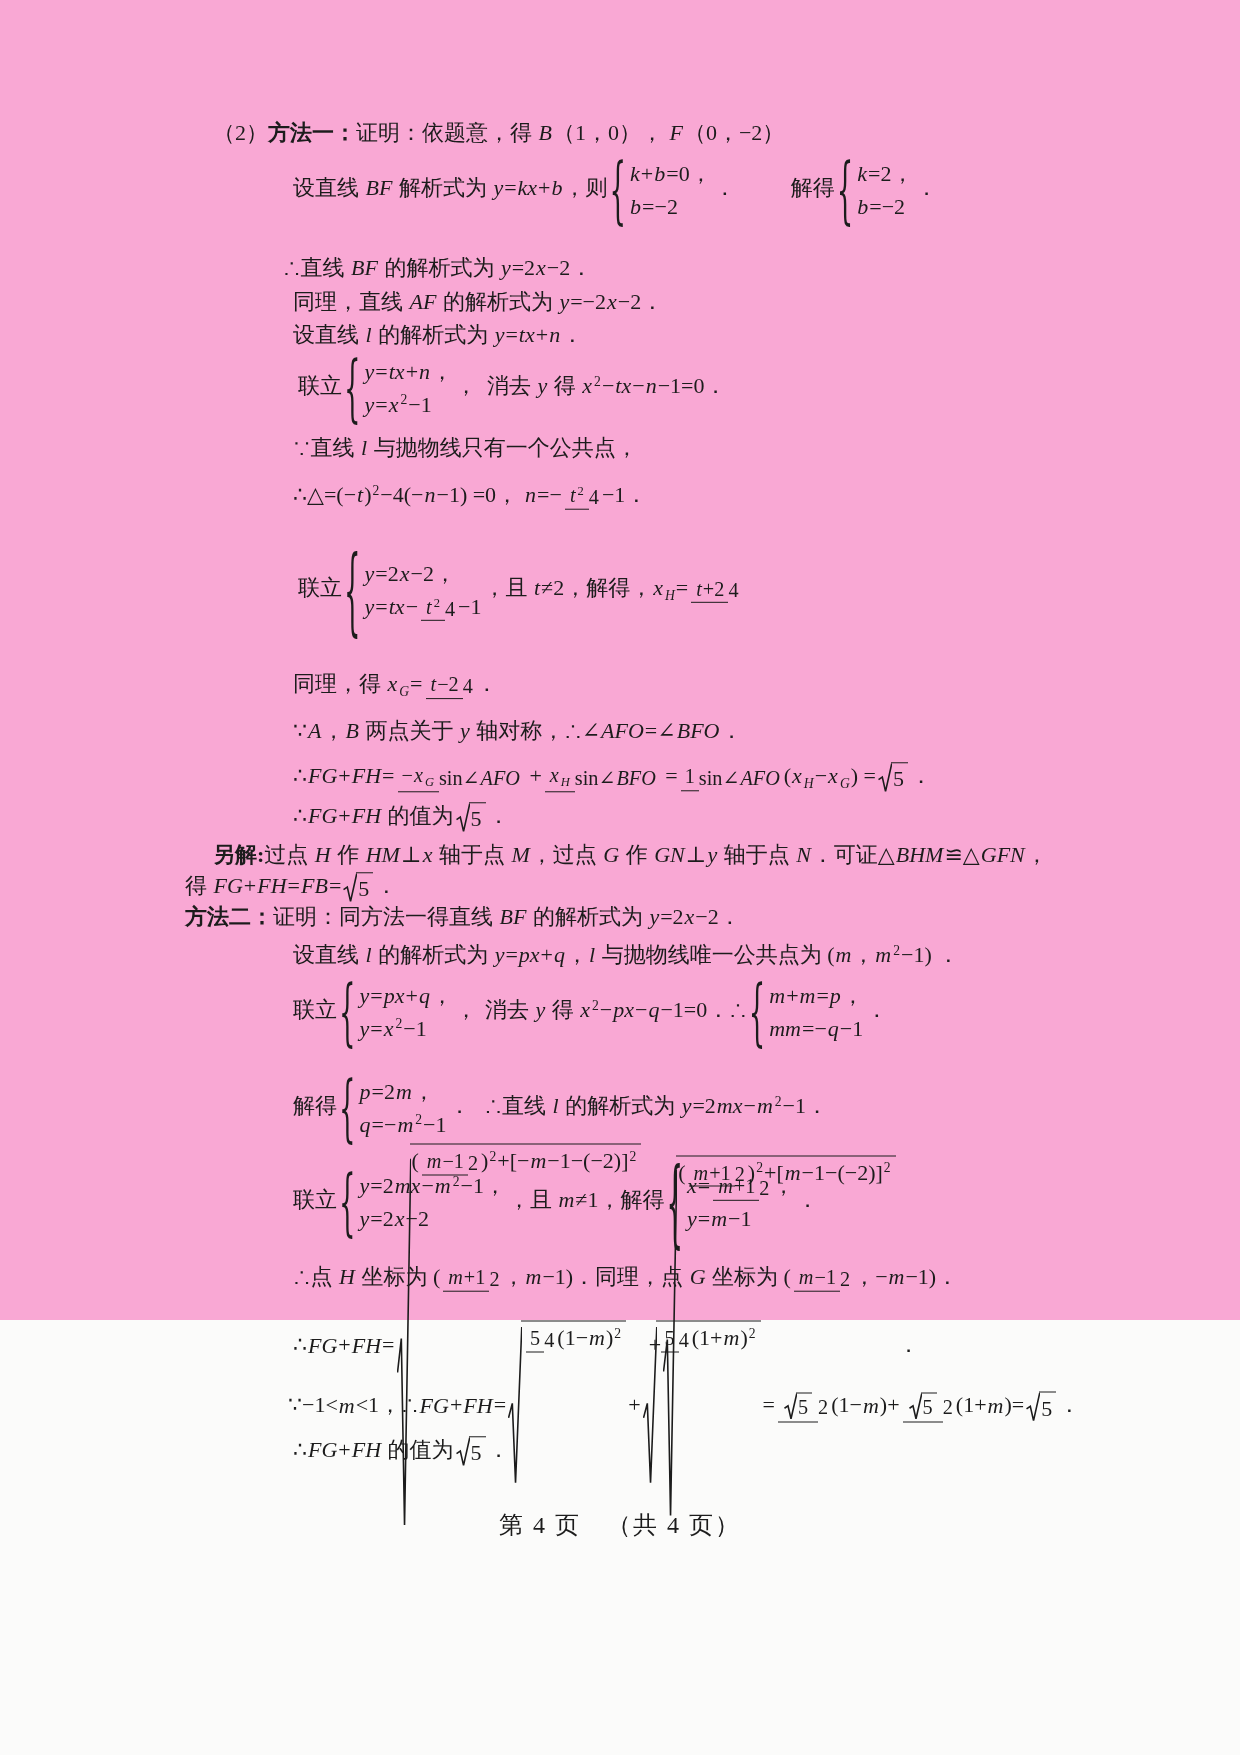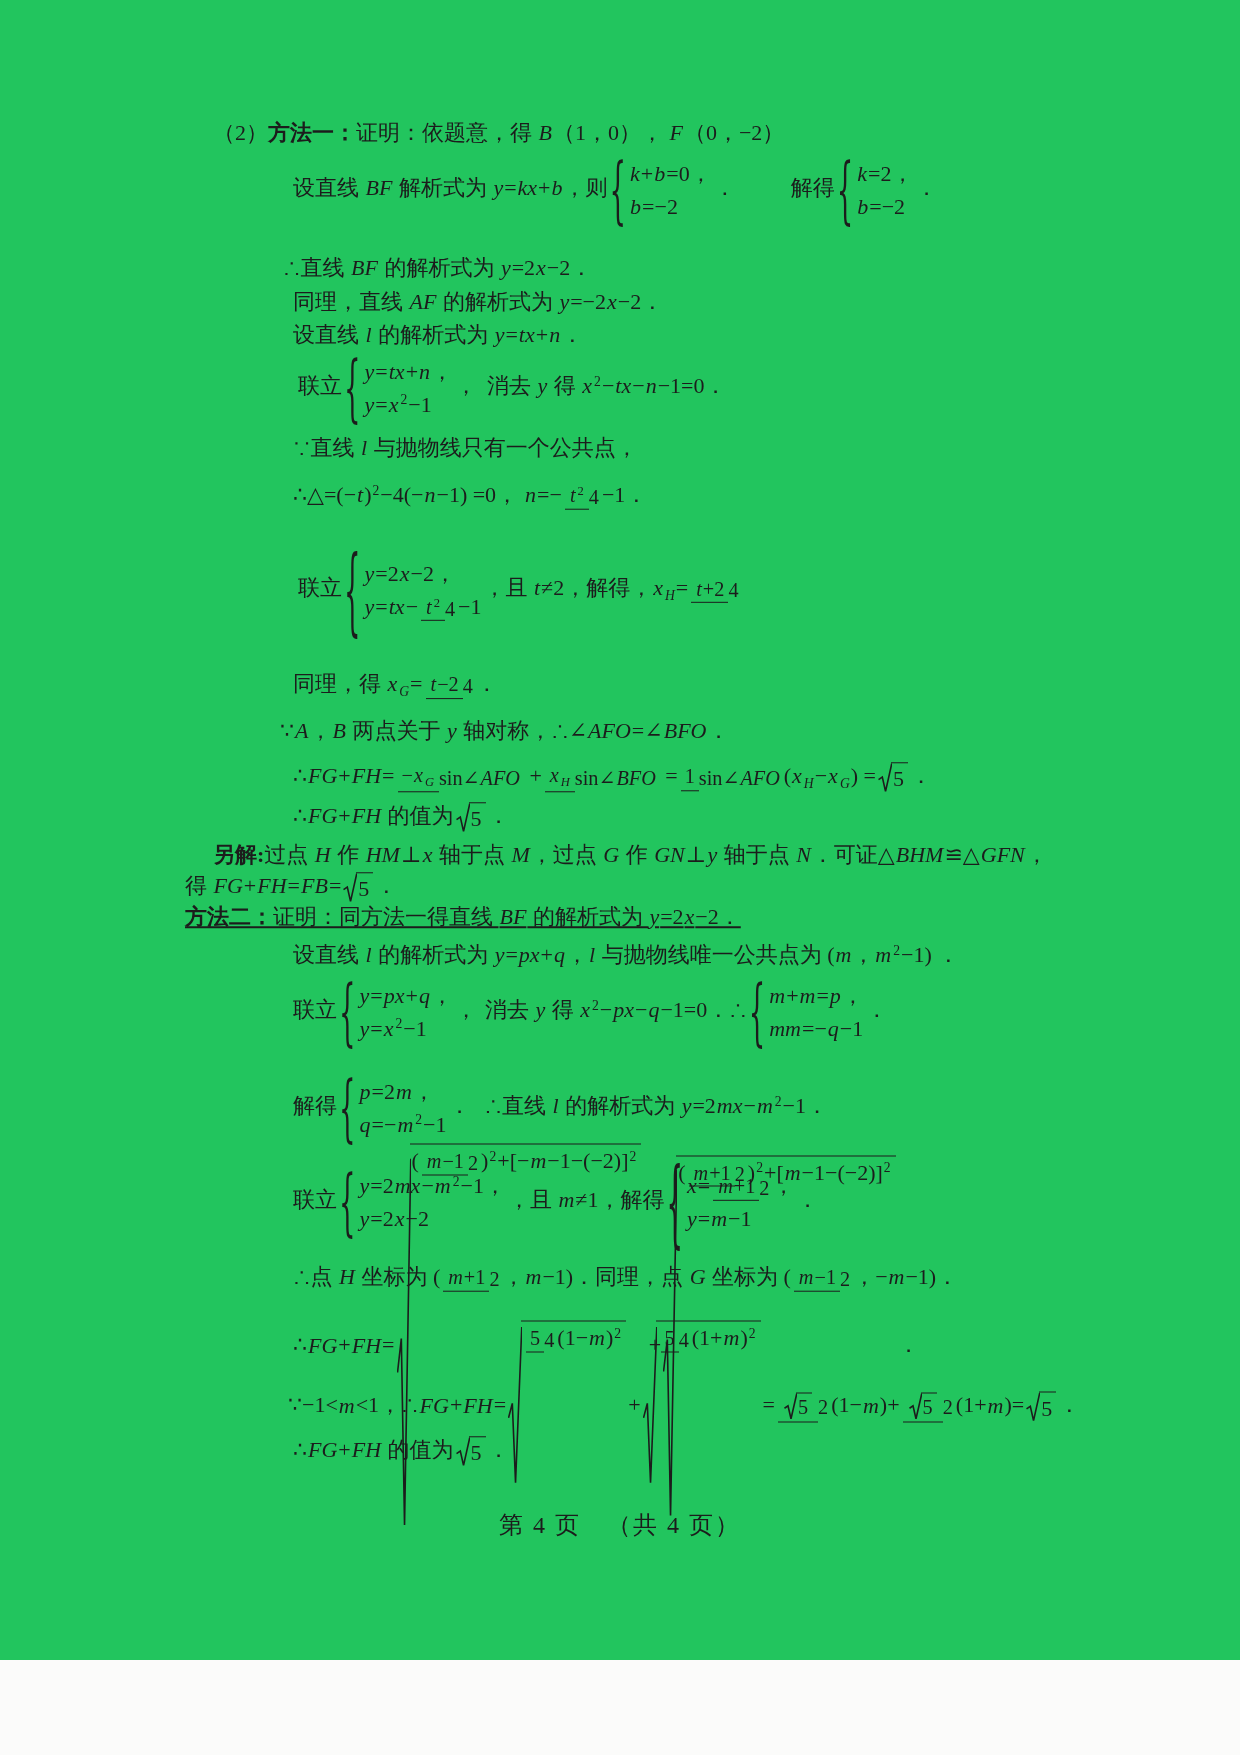--- a/index.html
+++ b/index.html
@@ -3,21 +3,21 @@
 <meta charset="utf-8">
 <style>
   html,body{margin:0;padding:0;}
   body{
     width:1240px;height:1755px;
     background:#fbfbfa;
     font-family:"Liberation Serif","DejaVu Serif",serif;
     color:#1c1c1c;
     overflow:hidden;
   }
-  .page{position:relative;width:1240px;height:1660px;background:#22c55e;}
+  .page{position:relative;width:1240px;height:1320px;background:#f9a8d4;}
   .line{
     position:absolute;
     white-space:pre;
     font-size:22px;
     line-height:1.25;
     transform:translateY(-50%);
   }
   .tk-txt{font-style:normal;}
   .tk-b{font-weight:700;}
   .tk-it{
@@ -113,32 +113,32 @@
       <span class="line" style="left: 213px; top: 133px;"><span class="tk-txt">（2）</span><span class="tk-b">方法一：</span><span class="tk-txt">证明：依题意，得 </span><span class="tk-it">B</span><span class="tk-txt">（1，0）， </span><span class="tk-it">F</span><span class="tk-txt">（0，−2）</span></span>
       <span class="line" style="left: 293px; top: 190px;"><span class="tk-txt">设直线 </span><span class="tk-it">BF</span><span class="tk-txt"> 解析式为 </span><span class="tk-it">y</span><span class="tk-txt">=</span><span class="tk-it">kx</span><span class="tk-txt">+</span><span class="tk-it">b</span><span class="tk-txt">，则</span><span class="sys"><span class="brace" style="transform: scaleY(2.84019);">{</span><span class="sysrows"><span class="sysrow"><span class="tk-it">k</span><span class="tk-txt">+</span><span class="tk-it">b</span><span class="tk-txt">=0，</span></span><span class="sysrow"><span class="tk-it">b</span><span class="tk-txt">=−2</span></span></span></span><span class="tk-txt">．</span><span class="tk-space" style="width: 55px;"></span><span class="tk-txt">解得</span><span class="sys"><span class="brace" style="transform: scaleY(2.84019);">{</span><span class="sysrows"><span class="sysrow"><span class="tk-it">k</span><span class="tk-txt">=2，</span></span><span class="sysrow"><span class="tk-it">b</span><span class="tk-txt">=−2</span></span></span></span><span class="tk-txt">．</span></span>
       <span class="line" style="left: 283px; top: 268px;"><span class="tk-txt">∴直线 </span><span class="tk-it">BF</span><span class="tk-txt"> 的解析式为 </span><span class="tk-it">y</span><span class="tk-txt">=2</span><span class="tk-it">x</span><span class="tk-txt">−2．</span></span>
       <span class="line" style="left: 293px; top: 302px;"><span class="tk-txt">同理，直线 </span><span class="tk-it">AF</span><span class="tk-txt"> 的解析式为 </span><span class="tk-it">y</span><span class="tk-txt">=−2</span><span class="tk-it">x</span><span class="tk-txt">−2．</span></span>
       <span class="line" style="left: 293px; top: 335px;"><span class="tk-txt">设直线 </span><span class="tk-it">l</span><span class="tk-txt"> 的解析式为 </span><span class="tk-it">y</span><span class="tk-txt">=</span><span class="tk-it">tx</span><span class="tk-txt">+</span><span class="tk-it">n</span><span class="tk-txt">．</span></span>
       <span class="line" style="left: 298px; top: 388px;"><span class="tk-txt">联立</span><span class="sys"><span class="brace" style="transform: scaleY(2.84019);">{</span><span class="sysrows"><span class="sysrow"><span class="tk-it">y</span><span class="tk-txt">=</span><span class="tk-it">tx</span><span class="tk-txt">+</span><span class="tk-it">n</span><span class="tk-txt">，</span></span><span class="sysrow"><span class="tk-it">y</span><span class="tk-txt">=</span><span class="tk-it">x</span><span class="tk-sup">2</span><span class="tk-txt">−1</span></span></span></span><span class="tk-txt">，</span><span class="tk-space" style="width: 10px;"></span><span class="tk-txt">消去 </span><span class="tk-it">y</span><span class="tk-txt"> 得 </span><span class="tk-it">x</span><span class="tk-sup">2</span><span class="tk-txt">−</span><span class="tk-it">tx</span><span class="tk-txt">−</span><span class="tk-it">n</span><span class="tk-txt">−1=0．</span></span>
       <span class="line" style="left: 293px; top: 448px;"><span class="tk-txt">∵直线 </span><span class="tk-it">l</span><span class="tk-txt"> 与抛物线只有一个公共点，</span></span>
       <span class="line" style="left: 293px; top: 495px;"><span class="tk-txt">∴△=(−</span><span class="tk-it">t</span><span class="tk-txt">)</span><span class="tk-sup">2</span><span class="tk-txt">−4(−</span><span class="tk-it">n</span><span class="tk-txt">−1) =0，</span><span class="tk-space" style="width: 6px;"></span><span class="tk-it">n</span><span class="tk-txt">=−</span><span class="frac"><span class="num"><span class="tk-it">t</span><span class="tk-sup">2</span></span><span class="den"><span class="tk-txt">4</span></span></span><span class="tk-txt">−1．</span></span>
       <span class="line" style="left: 298px; top: 590px;"><span class="tk-txt">联立</span><span class="sys"><span class="brace" style="transform: scaleY(3.66447);">{</span><span class="sysrows"><span class="sysrow"><span class="tk-it">y</span><span class="tk-txt">=2</span><span class="tk-it">x</span><span class="tk-txt">−2，</span></span><span class="sysrow"><span class="tk-it">y</span><span class="tk-txt">=</span><span class="tk-it">tx</span><span class="tk-txt">−</span><span class="frac"><span class="num"><span class="tk-it">t</span><span class="tk-sup">2</span></span><span class="den"><span class="tk-txt">4</span></span></span><span class="tk-txt">−1</span></span></span></span><span class="tk-txt">，且 </span><span class="tk-it">t</span><span class="tk-txt">≠2，解得，</span><span class="tk-it">x</span><span class="tk-sub">H</span><span class="tk-txt">=</span><span class="frac"><span class="num"><span class="tk-it">t</span><span class="tk-txt">+2</span></span><span class="den"><span class="tk-txt">4</span></span></span></span>
       <span class="line" style="left: 293px; top: 685px;"><span class="tk-txt">同理，得 </span><span class="tk-it">x</span><span class="tk-sub">G</span><span class="tk-txt">=</span><span class="frac"><span class="num"><span class="tk-it">t</span><span class="tk-txt">−2</span></span><span class="den"><span class="tk-txt">4</span></span></span><span class="tk-txt">．</span></span>
-      <span class="line" style="left: 280px; top: 731px;"><span class="tk-txt">∵</span><span class="tk-it">A</span><span class="tk-txt">，</span><span class="tk-it">B</span><span class="tk-txt"> 两点关于 </span><span class="tk-it">y</span><span class="tk-txt"> 轴对称，∴∠</span><span class="tk-it">AFO</span><span class="tk-txt">=∠</span><span class="tk-it">BFO</span><span class="tk-txt">．</span></span>
+      <span class="line" style="left: 293px; top: 731px;"><span class="tk-txt">∵</span><span class="tk-it">A</span><span class="tk-txt">，</span><span class="tk-it">B</span><span class="tk-txt"> 两点关于 </span><span class="tk-it">y</span><span class="tk-txt"> 轴对称，∴∠</span><span class="tk-it">AFO</span><span class="tk-txt">=∠</span><span class="tk-it">BFO</span><span class="tk-txt">．</span></span>
       <span class="line" style="left: 293px; top: 778px;"><span class="tk-txt">∴</span><span class="tk-it">FG</span><span class="tk-txt">+</span><span class="tk-it">FH</span><span class="tk-txt">=</span><span class="frac"><span class="num"><span class="tk-txt">−</span><span class="tk-it">x</span><span class="tk-sub">G</span></span><span class="den"><span class="tk-txt">sin∠</span><span class="tk-it">AFO</span></span></span><span class="tk-txt"> +</span><span class="frac"><span class="num"><span class="tk-it">x</span><span class="tk-sub">H</span></span><span class="den"><span class="tk-txt">sin∠</span><span class="tk-it">BFO</span></span></span><span class="tk-txt"> =</span><span class="frac"><span class="num"><span class="tk-txt">1</span></span><span class="den"><span class="tk-txt">sin∠</span><span class="tk-it">AFO</span></span></span><span class="tk-txt">(</span><span class="tk-it">x</span><span class="tk-sub">H</span><span class="tk-txt">−</span><span class="tk-it">x</span><span class="tk-sub">G</span><span class="tk-txt">) =</span><span class="sqrt"><svg class="rad" viewBox="0 0 13 24" preserveAspectRatio="none" height="31" width="14">
             <polyline points="0.5,13.5 4,11.5 7,22.5 12.8,0.9" fill="none" stroke="currentColor" stroke-width="1.6" vector-effect="non-scaling-stroke"></polyline>
           </svg><span class="vinc"><span class="tk-txt">5</span></span></span><span class="tk-txt">．</span></span>
       <span class="line" style="left: 293px; top: 818px;"><span class="tk-txt">∴</span><span class="tk-it">FG</span><span class="tk-txt">+</span><span class="tk-it">FH</span><span class="tk-txt"> 的值为</span><span class="sqrt"><svg class="rad" viewBox="0 0 13 24" preserveAspectRatio="none" height="31" width="14">
             <polyline points="0.5,13.5 4,11.5 7,22.5 12.8,0.9" fill="none" stroke="currentColor" stroke-width="1.6" vector-effect="non-scaling-stroke"></polyline>
           </svg><span class="vinc"><span class="tk-txt">5</span></span></span><span class="tk-txt">．</span></span>
       <span class="line" style="left: 213px; top: 855px;"><span class="tk-b">另解:</span><span class="tk-txt">过点 </span><span class="tk-it">H</span><span class="tk-txt"> 作 </span><span class="tk-it">HM</span><span class="tk-txt">⊥</span><span class="tk-it">x</span><span class="tk-txt"> 轴于点 </span><span class="tk-it">M</span><span class="tk-txt">，过点 </span><span class="tk-it">G</span><span class="tk-txt"> 作 </span><span class="tk-it">GN</span><span class="tk-txt">⊥</span><span class="tk-it">y</span><span class="tk-txt"> 轴于点 </span><span class="tk-it">N</span><span class="tk-txt">．可证△</span><span class="tk-it">BHM</span><span class="tk-txt">≌△</span><span class="tk-it">GFN</span><span class="tk-txt">，</span></span>
       <span class="line" style="left: 185px; top: 888px;"><span class="tk-txt">得 </span><span class="tk-it">FG</span><span class="tk-txt">+</span><span class="tk-it">FH</span><span class="tk-txt">=</span><span class="tk-it">FB</span><span class="tk-txt">=</span><span class="sqrt"><svg class="rad" viewBox="0 0 13 24" preserveAspectRatio="none" height="31" width="14">
             <polyline points="0.5,13.5 4,11.5 7,22.5 12.8,0.9" fill="none" stroke="currentColor" stroke-width="1.6" vector-effect="non-scaling-stroke"></polyline>
           </svg><span class="vinc"><span class="tk-txt">5</span></span></span><span class="tk-txt">．</span></span>
-      <span class="line" style="left: 185px; top: 917px; text-decoration: underline;"><span class="tk-b">方法二：</span><span class="tk-txt">证明：同方法一得直线 </span><span class="tk-it">BF</span><span class="tk-txt"> 的解析式为 </span><span class="tk-it">y</span><span class="tk-txt">=2</span><span class="tk-it">x</span><span class="tk-txt">−2．</span></span>
+      <span class="line" style="left: 185px; top: 917px;"><span class="tk-b">方法二：</span><span class="tk-txt">证明：同方法一得直线 </span><span class="tk-it">BF</span><span class="tk-txt"> 的解析式为 </span><span class="tk-it">y</span><span class="tk-txt">=2</span><span class="tk-it">x</span><span class="tk-txt">−2．</span></span>
       <span class="line" style="left: 293px; top: 955px;"><span class="tk-txt">设直线 </span><span class="tk-it">l</span><span class="tk-txt"> 的解析式为 </span><span class="tk-it">y</span><span class="tk-txt">=</span><span class="tk-it">px</span><span class="tk-txt">+</span><span class="tk-it">q</span><span class="tk-txt">，</span><span class="tk-it">l</span><span class="tk-txt"> 与抛物线唯一公共点为 (</span><span class="tk-it">m</span><span class="tk-txt">，</span><span class="tk-it">m</span><span class="tk-sup">2</span><span class="tk-txt">−1) ．</span></span>
       <span class="line" style="left: 293px; top: 1012px;"><span class="tk-txt">联立</span><span class="sys"><span class="brace" style="transform: scaleY(2.84019);">{</span><span class="sysrows"><span class="sysrow"><span class="tk-it">y</span><span class="tk-txt">=</span><span class="tk-it">px</span><span class="tk-txt">+</span><span class="tk-it">q</span><span class="tk-txt">，</span></span><span class="sysrow"><span class="tk-it">y</span><span class="tk-txt">=</span><span class="tk-it">x</span><span class="tk-sup">2</span><span class="tk-txt">−1</span></span></span></span><span class="tk-txt">，</span><span class="tk-space" style="width: 8px;"></span><span class="tk-txt">消去 </span><span class="tk-it">y</span><span class="tk-txt"> 得 </span><span class="tk-it">x</span><span class="tk-sup">2</span><span class="tk-txt">−</span><span class="tk-it">px</span><span class="tk-txt">−</span><span class="tk-it">q</span><span class="tk-txt">−1=0．∴</span><span class="sys"><span class="brace" style="transform: scaleY(2.84019);">{</span><span class="sysrows"><span class="sysrow"><span class="tk-it">m</span><span class="tk-txt">+</span><span class="tk-it">m</span><span class="tk-txt">=</span><span class="tk-it">p</span><span class="tk-txt">，</span></span><span class="sysrow"><span class="tk-it">mm</span><span class="tk-txt">=−</span><span class="tk-it">q</span><span class="tk-txt">−1</span></span></span></span><span class="tk-txt">．</span></span>
       <span class="line" style="left: 293px; top: 1108px;"><span class="tk-txt">解得</span><span class="sys"><span class="brace" style="transform: scaleY(2.84019);">{</span><span class="sysrows"><span class="sysrow"><span class="tk-it">p</span><span class="tk-txt">=2</span><span class="tk-it">m</span><span class="tk-txt">，</span></span><span class="sysrow"><span class="tk-it">q</span><span class="tk-txt">=−</span><span class="tk-it">m</span><span class="tk-sup">2</span><span class="tk-txt">−1</span></span></span></span><span class="tk-txt">．</span><span class="tk-space" style="width: 14px;"></span><span class="tk-txt">∴直线 </span><span class="tk-it">l</span><span class="tk-txt"> 的解析式为 </span><span class="tk-it">y</span><span class="tk-txt">=2</span><span class="tk-it">mx</span><span class="tk-txt">−</span><span class="tk-it">m</span><span class="tk-sup">2</span><span class="tk-txt">−1．</span></span>
       <span class="line" style="left: 293px; top: 1202px;"><span class="tk-txt">联立</span><span class="sys"><span class="brace" style="transform: scaleY(2.84019);">{</span><span class="sysrows"><span class="sysrow"><span class="tk-it">y</span><span class="tk-txt">=2</span><span class="tk-it">mx</span><span class="tk-txt">−</span><span class="tk-it">m</span><span class="tk-sup">2</span><span class="tk-txt">−1，</span></span><span class="sysrow"><span class="tk-it">y</span><span class="tk-txt">=2</span><span class="tk-it">x</span><span class="tk-txt">−2</span></span></span></span><span class="tk-txt">，且 </span><span class="tk-it">m</span><span class="tk-txt">≠1，解得</span><span class="sys"><span class="brace" style="transform: scaleY(3.66447);">{</span><span class="sysrows"><span class="sysrow"><span class="tk-it">x</span><span class="tk-txt">=</span><span class="frac"><span class="num"><span class="tk-it">m</span><span class="tk-txt">+1</span></span><span class="den"><span class="tk-txt">2</span></span></span><span class="tk-txt">，</span></span><span class="sysrow"><span class="tk-it">y</span><span class="tk-txt">=</span><span class="tk-it">m</span><span class="tk-txt">−1</span></span></span></span><span class="tk-txt">．</span></span>
       <span class="line" style="left: 293px; top: 1277px;"><span class="tk-txt">∴点 </span><span class="tk-it">H</span><span class="tk-txt"> 坐标为 (</span><span class="frac"><span class="num"><span class="tk-it">m</span><span class="tk-txt">+1</span></span><span class="den"><span class="tk-txt">2</span></span></span><span class="tk-txt">，</span><span class="tk-it">m</span><span class="tk-txt">−1)．同理，点 </span><span class="tk-it">G</span><span class="tk-txt"> 坐标为 (</span><span class="frac"><span class="num"><span class="tk-it">m</span><span class="tk-txt">−1</span></span><span class="den"><span class="tk-txt">2</span></span></span><span class="tk-txt">，−</span><span class="tk-it">m</span><span class="tk-txt">−1)．</span></span>
       <span class="line" style="left: 293px; top: 1347px;"><span class="tk-txt">∴</span><span class="tk-it">FG</span><span class="tk-txt">+</span><span class="tk-it">FH</span><span class="tk-txt">=</span><span class="sqrt"><svg class="rad" viewBox="0 0 13 24" preserveAspectRatio="none" height="407" width="14">
             <polyline points="0.5,13.5 4,11.5 7,22.5 12.8,0.9" fill="none" stroke="currentColor" stroke-width="1.6" vector-effect="non-scaling-stroke"></polyline>
           </svg><span class="vinc"><span class="tk-txt">(</span><span class="frac"><span class="num"><span class="tk-it">m</span><span class="tk-txt">−1</span></span><span class="den"><span class="tk-txt">2</span></span></span><span class="tk-txt">)</span><span class="tk-sup">2</span><span class="tk-txt">+[−</span><span class="tk-it">m</span><span class="tk-txt">−1−(−2)]</span><span class="tk-sup">2</span></span></span><span class="tk-txt"> +</span><span class="sqrt"><svg class="rad" viewBox="0 0 13 24" preserveAspectRatio="none" height="384" width="14">
             <polyline points="0.5,13.5 4,11.5 7,22.5 12.8,0.9" fill="none" stroke="currentColor" stroke-width="1.6" vector-effect="non-scaling-stroke"></polyline>
           </svg><span class="vinc"><span class="tk-txt">(</span><span class="frac"><span class="num"><span class="tk-it">m</span><span class="tk-txt">+1</span></span><span class="den"><span class="tk-txt">2</span></span></span><span class="tk-txt">)</span><span class="tk-sup">2</span><span class="tk-txt">+[</span><span class="tk-it">m</span><span class="tk-txt">−1−(−2)]</span><span class="tk-sup">2</span></span></span><span class="tk-txt">．</span></span>

